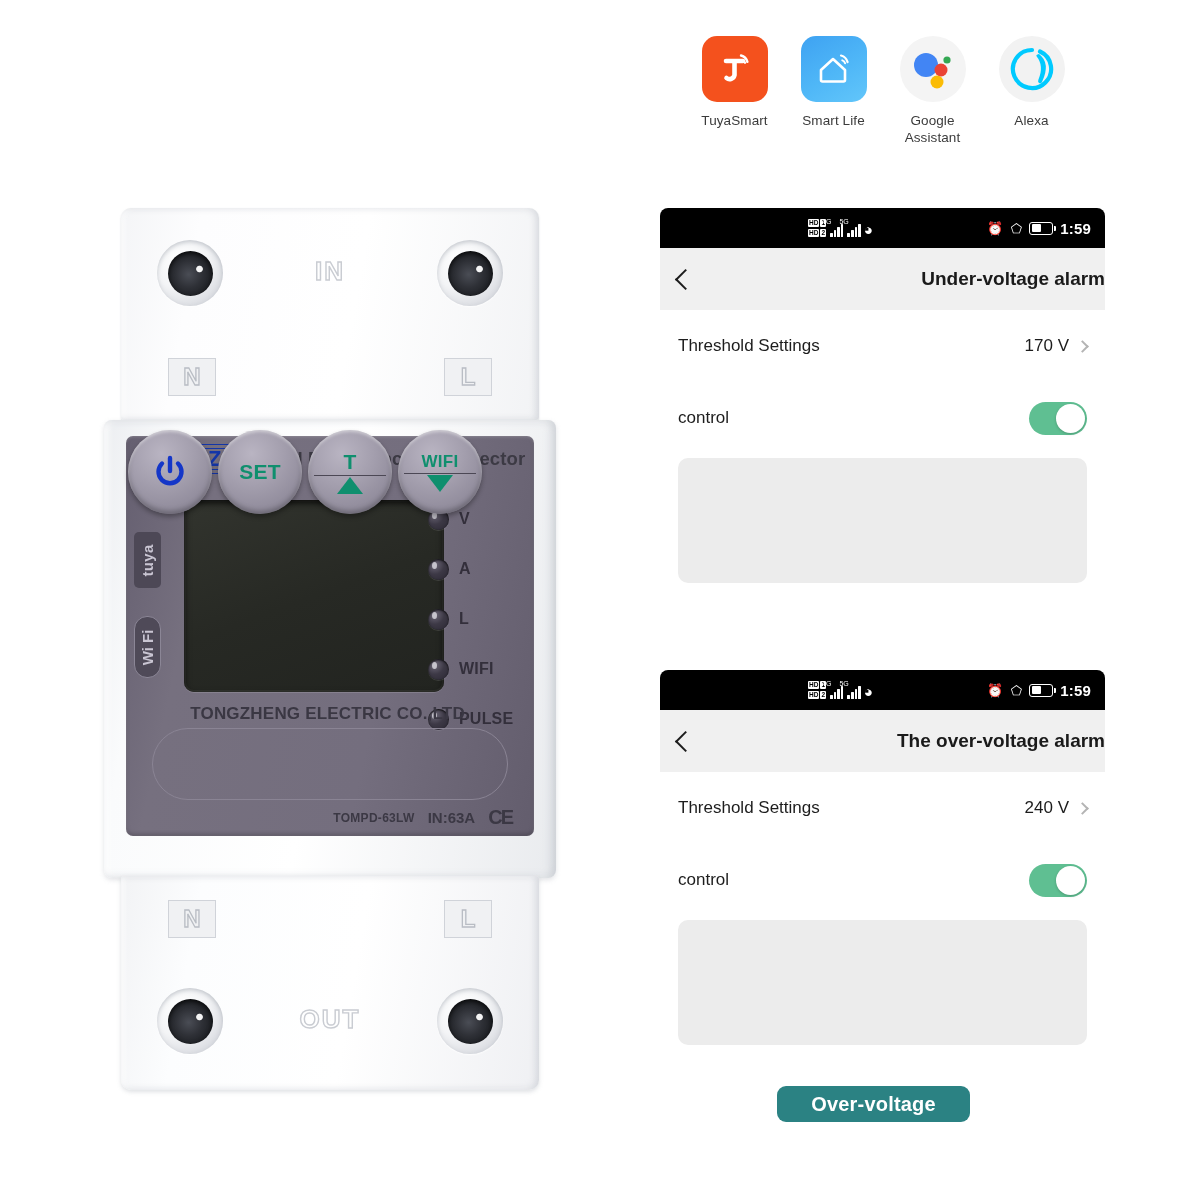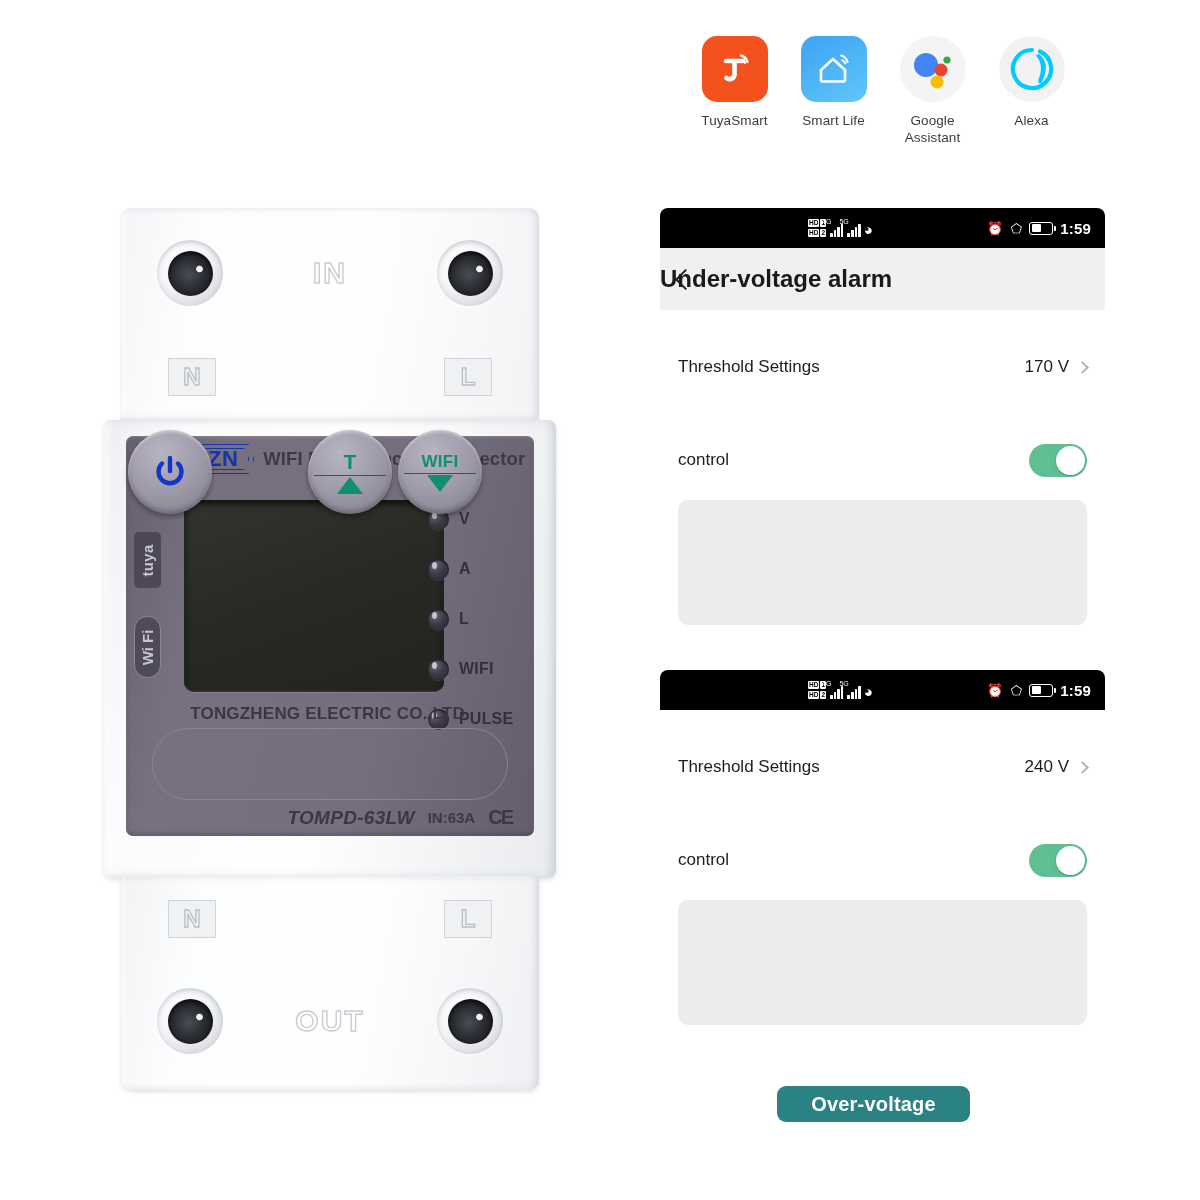--- a/index.html
+++ b/index.html
@@ -67,21 +67,21 @@
   }
   .screw::after {
     content: ""; width: 45px; height: 45px; border-radius: 50%;
     background:
       radial-gradient(circle at 70% 40%, rgba(255,255,255,.95) 0 7%, rgba(255,255,255,0) 9%),
       radial-gradient(circle at 46% 52%, #4a4d55 0%, #2e3036 40%, #1a1c20 78%, #141519 100%);
     box-shadow: inset 0 2px 5px rgba(0,0,0,.75);
   }
 
   .port-word {
-    position: absolute; font-size: 30px; letter-spacing: 2px; font-weight: 600;
+    position: absolute; font-size: 26px; letter-spacing: 2px; font-weight: 600;
     color: transparent; -webkit-text-stroke: 1.4px #c9ccd2; text-align: center;
   }
   .term-tag {
     position: absolute; width: 48px; height: 38px; border: 1.4px solid #d0d3d9;
     background: #f0f1f3; display: flex; align-items: center; justify-content: center;
     font-size: 24px; font-weight: 600; color: transparent; -webkit-text-stroke: 1.3px #b9bdc4;
   }
 
   .brandbar { position: absolute; left: 18px; top: 10px; display: flex; align-items: center; gap: 11px; }
   .tomzn-logo {
@@ -150,21 +150,21 @@
   .btn-wifi  { left: 272px; }
   .btn-text { font-size: 21px; font-weight: bold; color: #0f8f6e; letter-spacing: .3px; }
   .btn-split { width: 72px; height: 1.6px; background: #4c4855; margin: 1px 0; }
   .tri { width: 0; height: 0; border-left: 13px solid transparent; border-right: 13px solid transparent; }
   .tri-up { border-bottom: 17px solid #0f8f6e; }
   .tri-down { border-top: 17px solid #0f8f6e; }
 
   .model-row {
     position: absolute; right: 22px; top: 370px; display: flex; align-items: center; gap: 13px;
   }
-  .model-no { font-size: 19px; font-weight: bold; color: #3b3844; letter-spacing: .3px; font-style: italic; }
+  .model-no { font-size: 12px; font-weight: bold; color: #3b3844; letter-spacing: .3px; }
   .model-in { font-size: 15px; font-weight: bold; color: #3b3844; }
   .ce { font-size: 20px; font-weight: bold; color: #3b3844; letter-spacing: -2px; }
 
   
   .phone { position: absolute; width: 445px; }
   .phone-1 { left: 660px; top: 208px; }
   .phone-2 { left: 660px; top: 670px; }
 
   .statusbar {
     height: 40px; background: #000; border-radius: 8px 8px 0 0;
@@ -184,24 +184,24 @@
   .battery { width: 24px; height: 13px; border: 1.6px solid #fff; border-radius: 3px; position: relative; }
   .battery::after { content:""; position:absolute; right:-4px; top:3.5px; width:2.5px; height:5px;
                     background:#fff; border-radius:0 1px 1px 0; }
   .battery i { position:absolute; left:1.5px; top:1.5px; bottom:1.5px; width:9px; background:#fff; border-radius:1px; }
   .clock { font-size: 15px; font-weight: bold; letter-spacing: .2px; }
 
   .appbar { height: 62px; background: #f0f0f0; display: flex; align-items: center; position: relative; }
   .back-chev { position: absolute; left: 18px; width: 15px; height: 15px;
                border-left: 2.6px solid #1c1c1c; border-bottom: 2.6px solid #1c1c1c;
                transform: rotate(45deg); }
-  .appbar-title { width: 100%; text-align: left; font-size: 24px; font-weight: bold; color: #1a1a1a; }
+  .appbar-title { width: 100%; text-align: right; font-size: 19px; font-weight: bold; color: #1a1a1a; }
 
   .sheet { background: #fff; padding: 0 18px; }
-  .row { display: flex; align-items: center; justify-content: space-between; height: 72px; margin-top: 21px; }
+  .row { display: flex; align-items: center; justify-content: space-between; height: 72px; }
   .row-label { font-size: 17px; color: #1d1d1d; }
   .row-value { display: flex; align-items: center; gap: 9px; font-size: 17px; color: #1c1c1c; }
   .chev-r { width: 9px; height: 9px; border-top: 2px solid #b4b4b4; border-right: 2px solid #b4b4b4;
             transform: rotate(45deg); }
   .toggle { width: 58px; height: 33px; border-radius: 17px; background: #5fbf92; position: relative; }
   .toggle i { position: absolute; right: 2px; top: 2px; width: 29px; height: 29px; border-radius: 50%;
               background: #fff; box-shadow: 0 1px 3px rgba(0,0,0,.2); }
   .blank-card { height: 125px; background: #ececec; border-radius: 10px; margin: 4px 0 12px; }
 
   .pill {
@@ -321,20 +321,23 @@
 
       <div class="btn-tray"></div>
 
       <div class="btn btn-power">
         <svg width="40" height="40" viewBox="0 0 40 40">
           <path d="M12 11.5 a11.5 11.5 0 1 0 16 0" stroke="#1436c8" stroke-width="4.4" fill="none" stroke-linecap="round"></path>
           <path d="M20 6 v13" stroke="#1436c8" stroke-width="4.4" stroke-linecap="round"></path>
         </svg>
       </div>
 
+      <div class="btn btn-set">
+        <span class="btn-text">SET</span>
+      </div>
 
       <div class="btn btn-t">
         <span class="btn-text">T</span>
         <span class="btn-split"></span>
         <span class="tri tri-up"></span>
       </div>
 
       <div class="btn btn-wifi">
         <span class="btn-text" style="font-size:17px">WIFI</span>
         <span class="btn-split"></span>
@@ -452,20 +455,24 @@
       <div class="sb-right">
         <span style="font-size:13px">⏰</span>
         <span style="font-size:13px">⬠</span>
         <span class="battery">
             <i></i>
           </span>
         <span class="clock">1:59</span>
       </div>
     </div>
 
+    <div class="appbar">
+      <span class="back-chev"></span>
+      <span class="appbar-title">The over-voltage alarm</span>
+    </div>
 
     <div class="sheet">
       <div class="row">
         <span class="row-label">Threshold Settings</span>
         <span class="row-value">
           <span>240 V</span>
           <span class="chev-r"></span>
         </span>
       </div>
       <div class="row">

